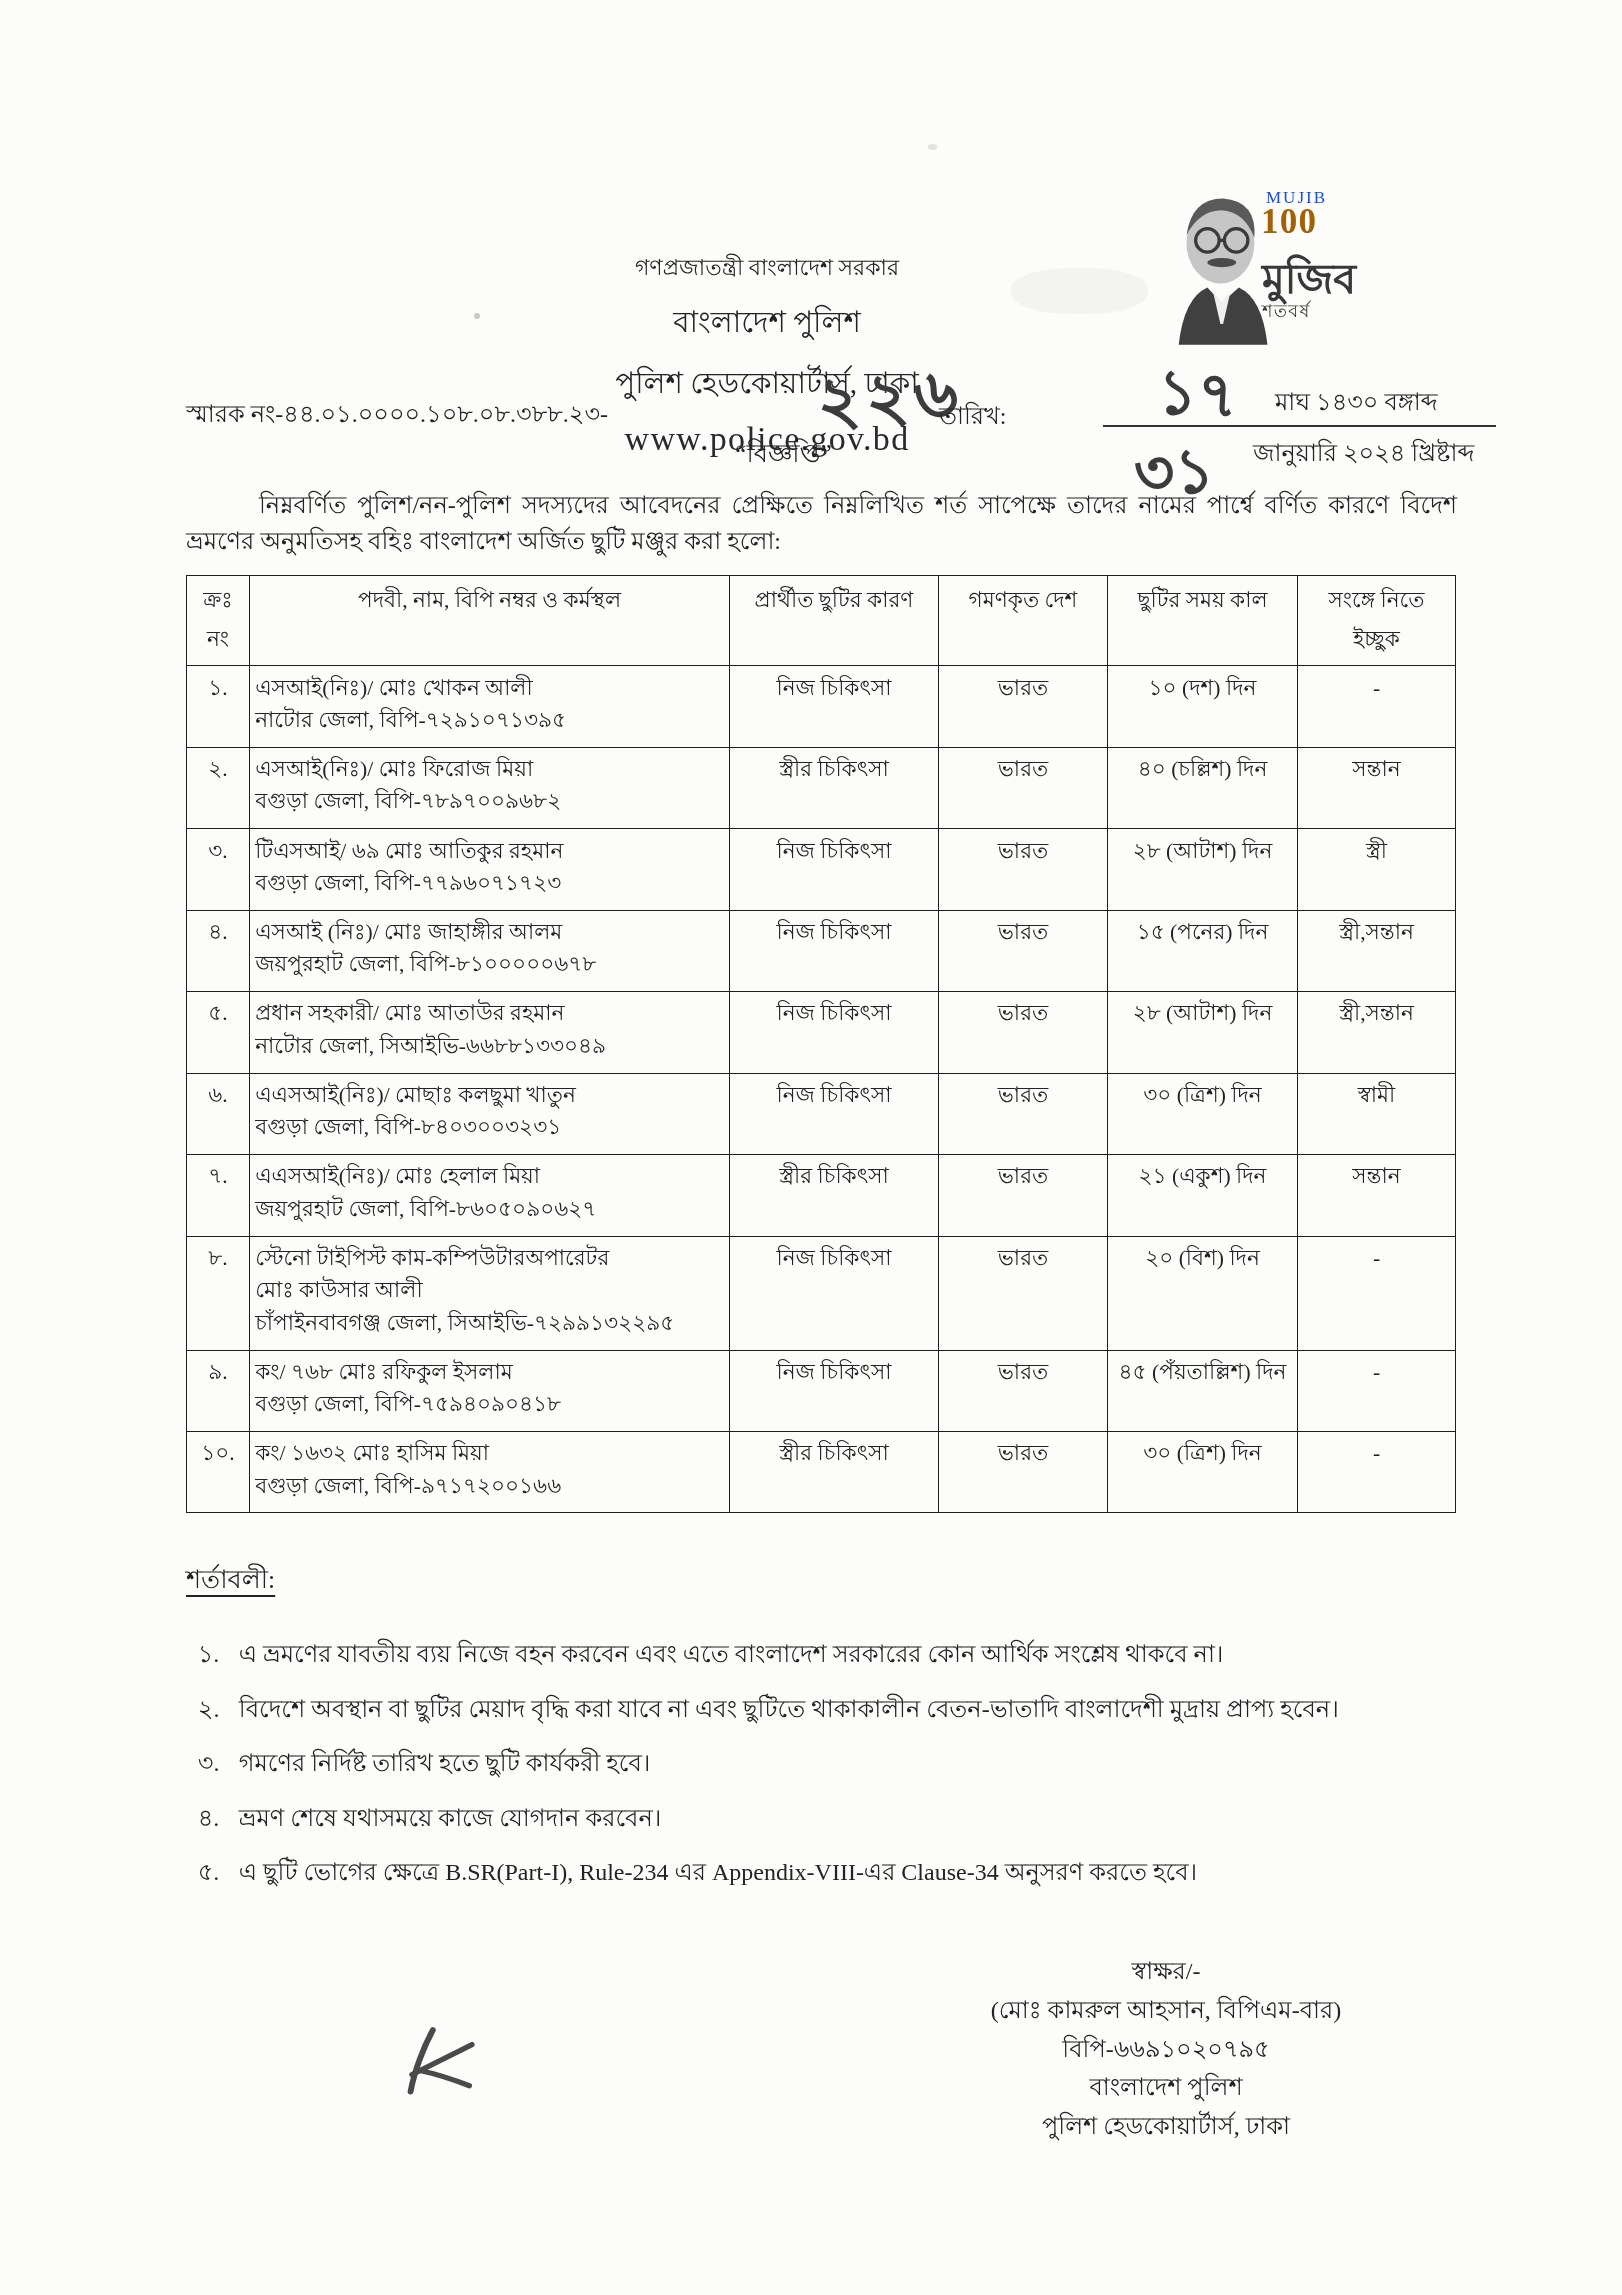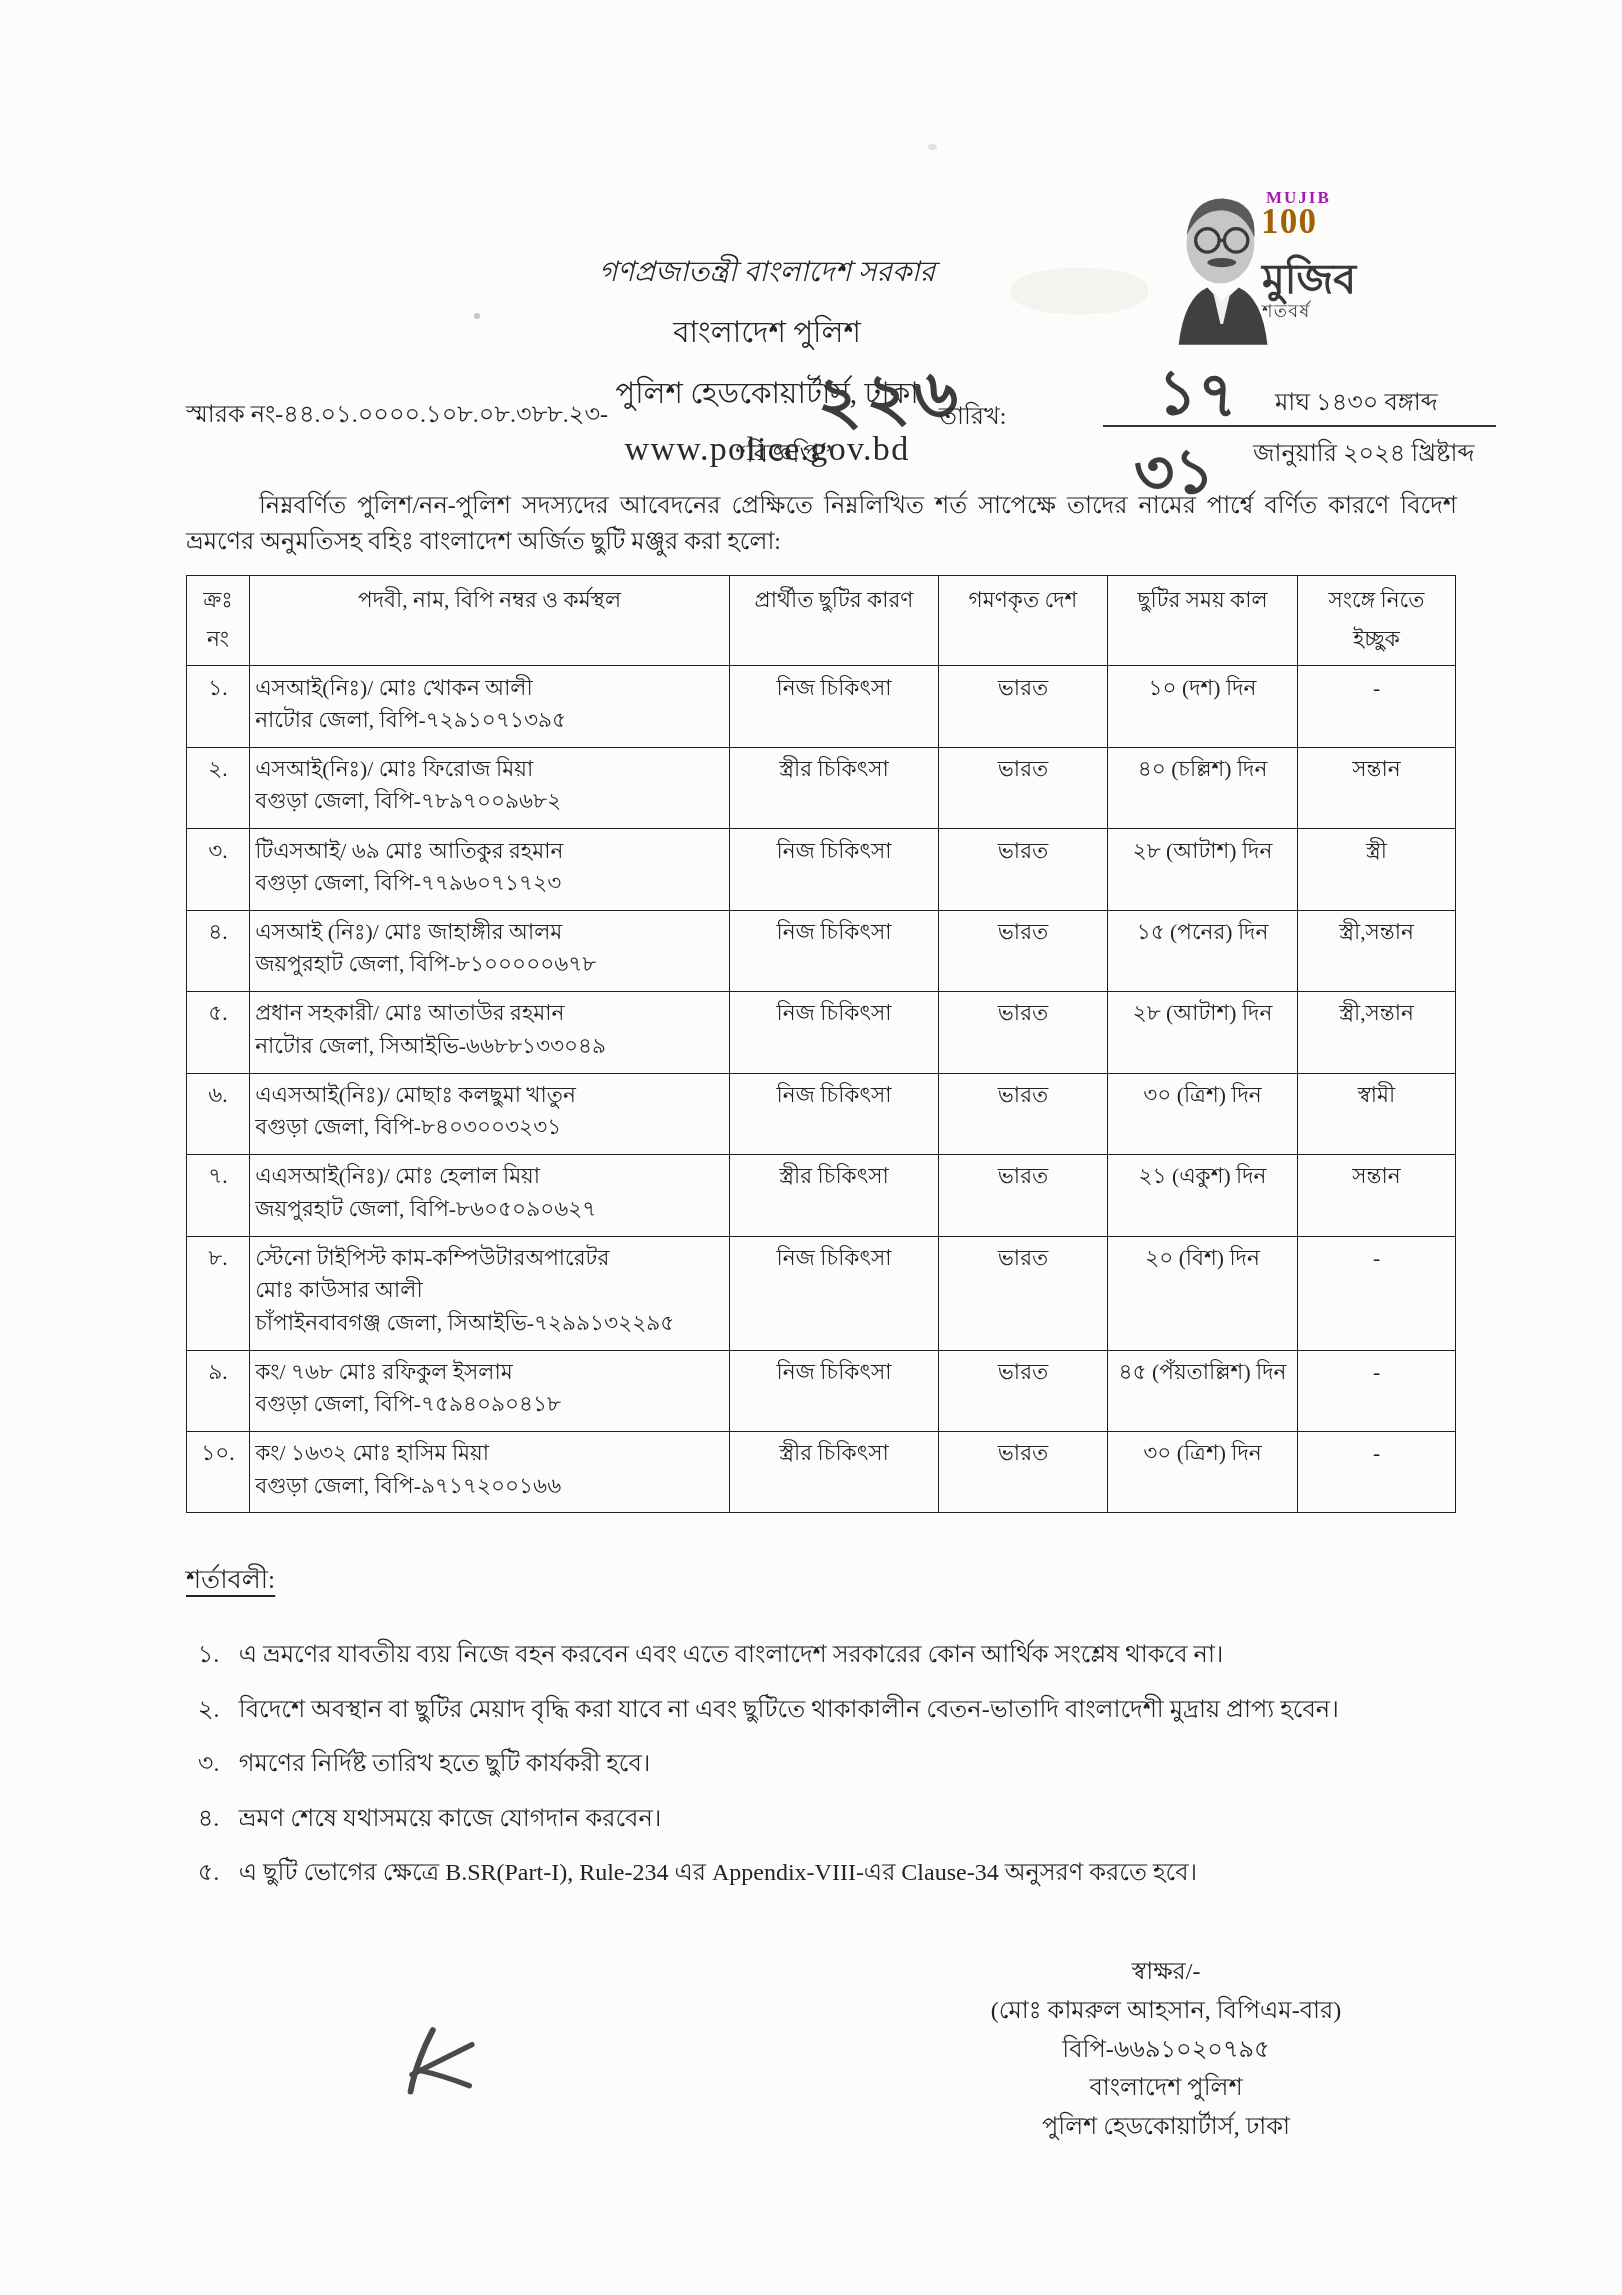--- a/index.html
+++ b/index.html
@@ -4,31 +4,31 @@
 <style>
   html,body { margin:0; padding:0; background:#ffffff; }
   .page {
     position:relative; width:1623px; height:2295px; overflow:hidden;
     background:#fcfcfa; color:#232323;
     font-family:"Liberation Serif","DejaVu Serif",serif;
   }
   
   .gov-header { position:absolute; top:250px; left:0; width:1534px; text-align:center; }
   .gov-header div { margin:0 0 11.8px 0; }
-  .h-line1 { font-size:28px;font-style:italic; }
+  .h-line1 { font-size:22px; }
   .h-line2 { font-size:29.4px; }
   .h-line3 { font-size:29.4px; }
   .h-site  { font-size:34px; letter-spacing:1.3px; color:#2a2a2a; }
   
   .logo { position:absolute; top:188px; left:1163px; width:219px; height:157px; }
   .logo svg { position:absolute; top:0; left:0; }
   .logo-text { position:absolute; left:99px; top:71px; line-height:1; white-space:nowrap; }
   .logo-title { font-size:41px; font-weight:bold; color:#383838; }
   .logo-sub { display:block; font-size:17.7px; color:#3d3d3d; margin-top:2.6px; letter-spacing:1.3px; }
-  .logo-latin { position:absolute; left:103px; top:0; font-size:17px; color:#a21caf; letter-spacing:2px;font-weight:bold; }
+  .logo-latin { position:absolute; left:103px; top:0; font-size:17px; color:#1d4ed8; letter-spacing:2px; }
   .logo-100 { position:absolute; left:98px; top:14.4px; font-size:35px; color:#a16207; font-weight:bold; letter-spacing:1.3px; }
   
   .memo { position:absolute; top:395px; left:186px; font-size:24px; }
   .memo-serial {
     position:absolute; top:346px; left:817px; font-size:67px; font-weight:600;
     color:#3c3c3c; transform:rotate(-4deg); letter-spacing:5.2px;
   }
   .date-label { position:absolute; top:397px; left:939px; font-size:24px; }
   .date-rule { position:absolute; top:425px; left:1103px; width:393px; border-top:2px solid #333; }
   .date-bn  { position:absolute; top:383px; left:1275px; font-size:24px; }

